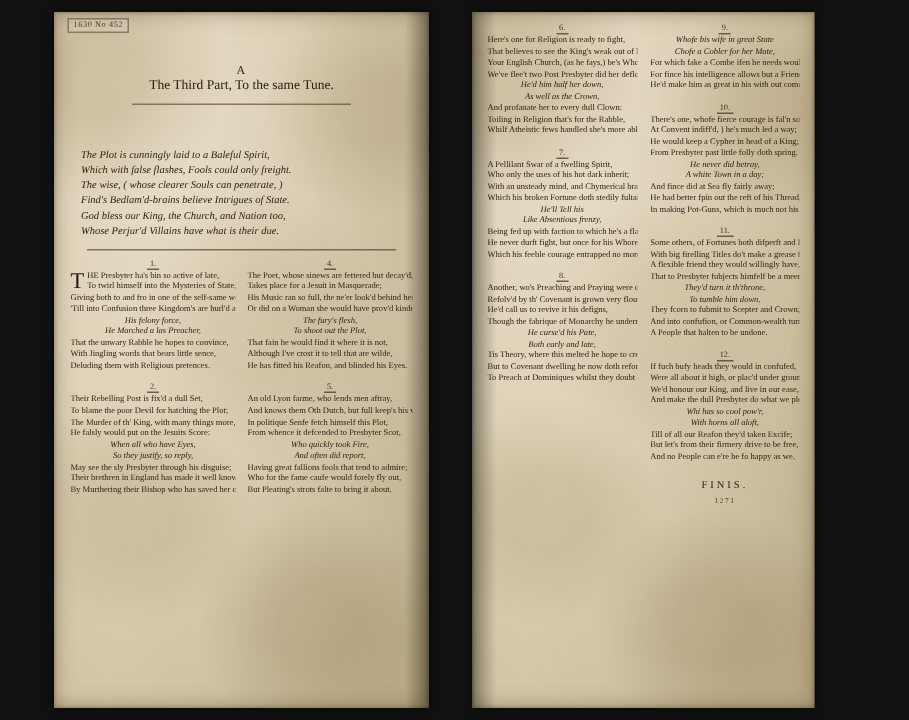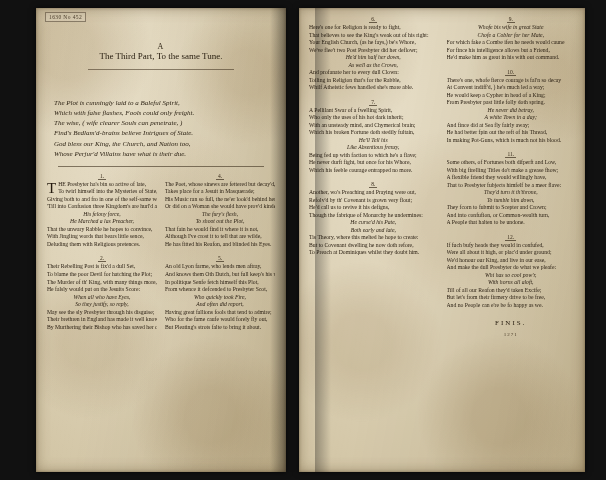--- a/index.html
+++ b/index.html
@@ -34,21 +34,21 @@
     background:
       radial-gradient(circle at 12% 9%, rgba(150,120,70,0.20) 0 6%, rgba(0,0,0,0) 18%),
       radial-gradient(circle at 85% 14%, rgba(150,120,70,0.16) 0 5%, rgba(0,0,0,0) 16%),
       radial-gradient(circle at 22% 72%, rgba(140,110,60,0.14) 0 7%, rgba(0,0,0,0) 20%),
       radial-gradient(circle at 70% 88%, rgba(140,110,60,0.18) 0 6%, rgba(0,0,0,0) 18%),
       radial-gradient(circle at 55% 45%, rgba(160,130,80,0.10) 0 12%, rgba(0,0,0,0) 30%),
       linear-gradient(100deg, rgba(255,255,255,0.10) 0%, rgba(0,0,0,0.00) 35%, rgba(90,70,35,0.10) 100%);
     mix-blend-mode: multiply;
   }
   #sheet-left  { left: 36px;  width: 250px; }
-  #sheet-right { left: 299px; width: 286px; }
+  #sheet-right { left: 315px; width: 228px; }
 
   .inner {
     position: absolute;
     inset: 0;
     padding: 6px 8px;
     color: #2a2014;
     z-index: 2;
   }
 
   
@@ -212,21 +212,21 @@
     <div class="inner">
       <div class="stamp">1630 No 452</div>
 
       <div class="tiny-a">A</div>
       <div class="part-line">The Third Part, To the same Tune.</div>
       <div class="rule-thin"></div>
 
       <div class="plot-block">
         <div>The Plot is cunningly laid to a Baleful Spirit,</div>
         <div>Which with false flashes, Fools could only freight.</div>
-        <div>The wise, ( wife clearer Souls can penetrate, )</div>
+        <div>The wise, ( whose clearer Souls can penetrate, )</div>
         <div>Find's Bedlam'd-brains believe Intrigues of State.</div>
         <div>God bless our King, the Church, and Nation too,</div>
         <div>Whose Perjur'd Villains have what is their due.</div>
       </div>
 
       <div class="rule-wide"></div>
 
       <div class="cols">
 
         <div class="col">

